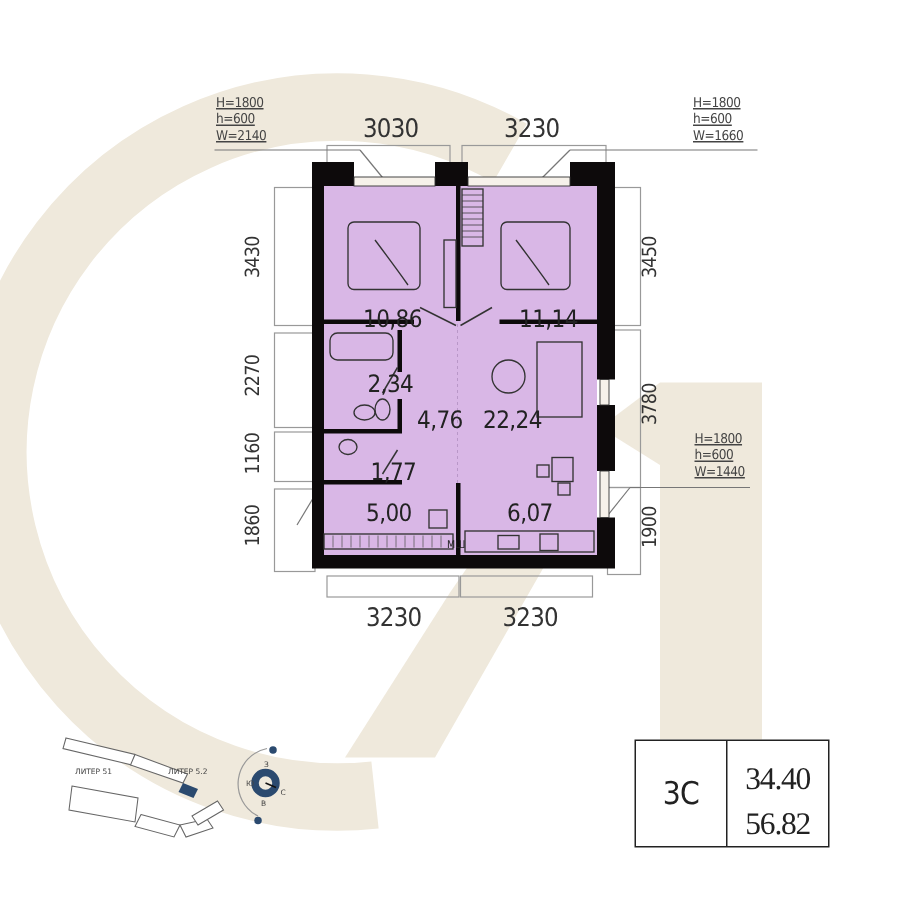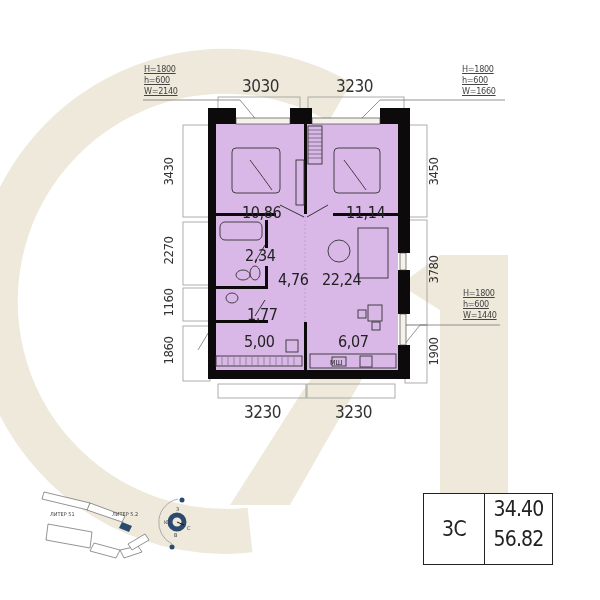--- a/index.html
+++ b/index.html
@@ -5,21 +5,21 @@
   html,body{margin:0;padding:0;background:#fff;}
   body{width:600px;height:600px;position:relative;overflow:hidden;font-family:"DejaVu Sans Condensed","DejaVu Sans",sans-serif;color:#222;}
   .abs{position:absolute;}
   .watermark{position:absolute;left:0;top:0;width:600px;height:600px;}
   .dim{position:absolute;font-size:17px;color:#333;letter-spacing:-0.5px;}
   .dimv{position:absolute;font-size:13px;color:#333;transform:rotate(-90deg);transform-origin:center center;letter-spacing:-0.5px;}
   .win-note{position:absolute;font-size:9px;line-height:11px;color:#444;letter-spacing:-0.3px;text-decoration:underline;}
   .room-label{position:absolute;font-size:16px;color:#222;letter-spacing:-0.4px;}
   .legend{position:absolute;left:423px;top:493px;width:128px;height:70px;border:1.5px solid #222;display:flex;background:#fff;}
   .legend .code{width:60px;border-right:1.5px solid #222;display:flex;align-items:center;justify-content:center;font-size:21px;font-weight:normal;letter-spacing:-0.5px;}
-  .legend .areas{flex:1;display:flex;flex-direction:column;align-items:center;justify-content:flex-start;font-size:21px;line-height:30px;color:#222;letter-spacing:-0.8px;}
+  .legend .areas{flex:1;display:flex;flex-direction:column;align-items:center;justify-content:flex-end;font-size:21px;line-height:30px;color:#222;letter-spacing:-0.8px;font-family:Liberation Serif, serif;}
   .siteplan{position:absolute;left:20px;top:480px;width:190px;height:100px;}
 </style>
 </head>
 <body>
 
 <svg class="watermark" viewBox="0 0 600 600">
   <path d="M 340 102 A 230 230 0 1 0 250 530" fill="none" stroke="#efe9dc" stroke-width="45"></path>
   <path d="M 255 250 L 360 250 L 250 530 L 330 530 Z" fill="#f3eee4" opacity="0.0"></path>
   <polygon points="285,240 355,240 305,470 235,470" fill="#efe9dc" opacity="0"></polygon>
   <path d="M 270 260 Q 370 220 350 320 L 240 500 L 380 500 L 380 440" fill="none" stroke="#efe9dc" stroke-width="0"></path>
@@ -184,21 +184,21 @@
 </div>
 
 <div class="room-label" style="left:242px;top:203px;">10,86</div>
 <div class="room-label" style="left:346px;top:203px;">11,14</div>
 <div class="room-label" style="left:245px;top:246px;">2,34</div>
 <div class="room-label" style="left:278px;top:270px;">4,76</div>
 <div class="room-label" style="left:322px;top:270px;">22,24</div>
 <div class="room-label" style="left:247px;top:305px;">1,77</div>
 <div class="room-label" style="left:244px;top:332px;">5,00</div>
 <div class="room-label" style="left:338px;top:332px;">6,07</div>
-<div class="abs" style="left:330px;top:359px;font-size:7px;color:#222;">МШ</div>
+<div class="abs" style="left:298px;top:359px;font-size:7px;color:#222;">МШ</div>
 
 <svg class="siteplan" viewBox="0 0 190 100">
   <g fill="#fff" stroke="#666" stroke-width="0.7">
     <polygon points="24,12 70,23 68,30 22,19"></polygon>
     <polygon points="70,23 105,36 102,42 67,30"></polygon>
     <polygon points="28,44 72,52 70,68 26,60"></polygon>
     <polygon points="74,63 100,70 96,78 70,71"></polygon>
     <polygon points="100,70 118,66 122,72 104,78"></polygon>
     <polygon points="108,64 125,54 129,60 112,70"></polygon>
   </g>

